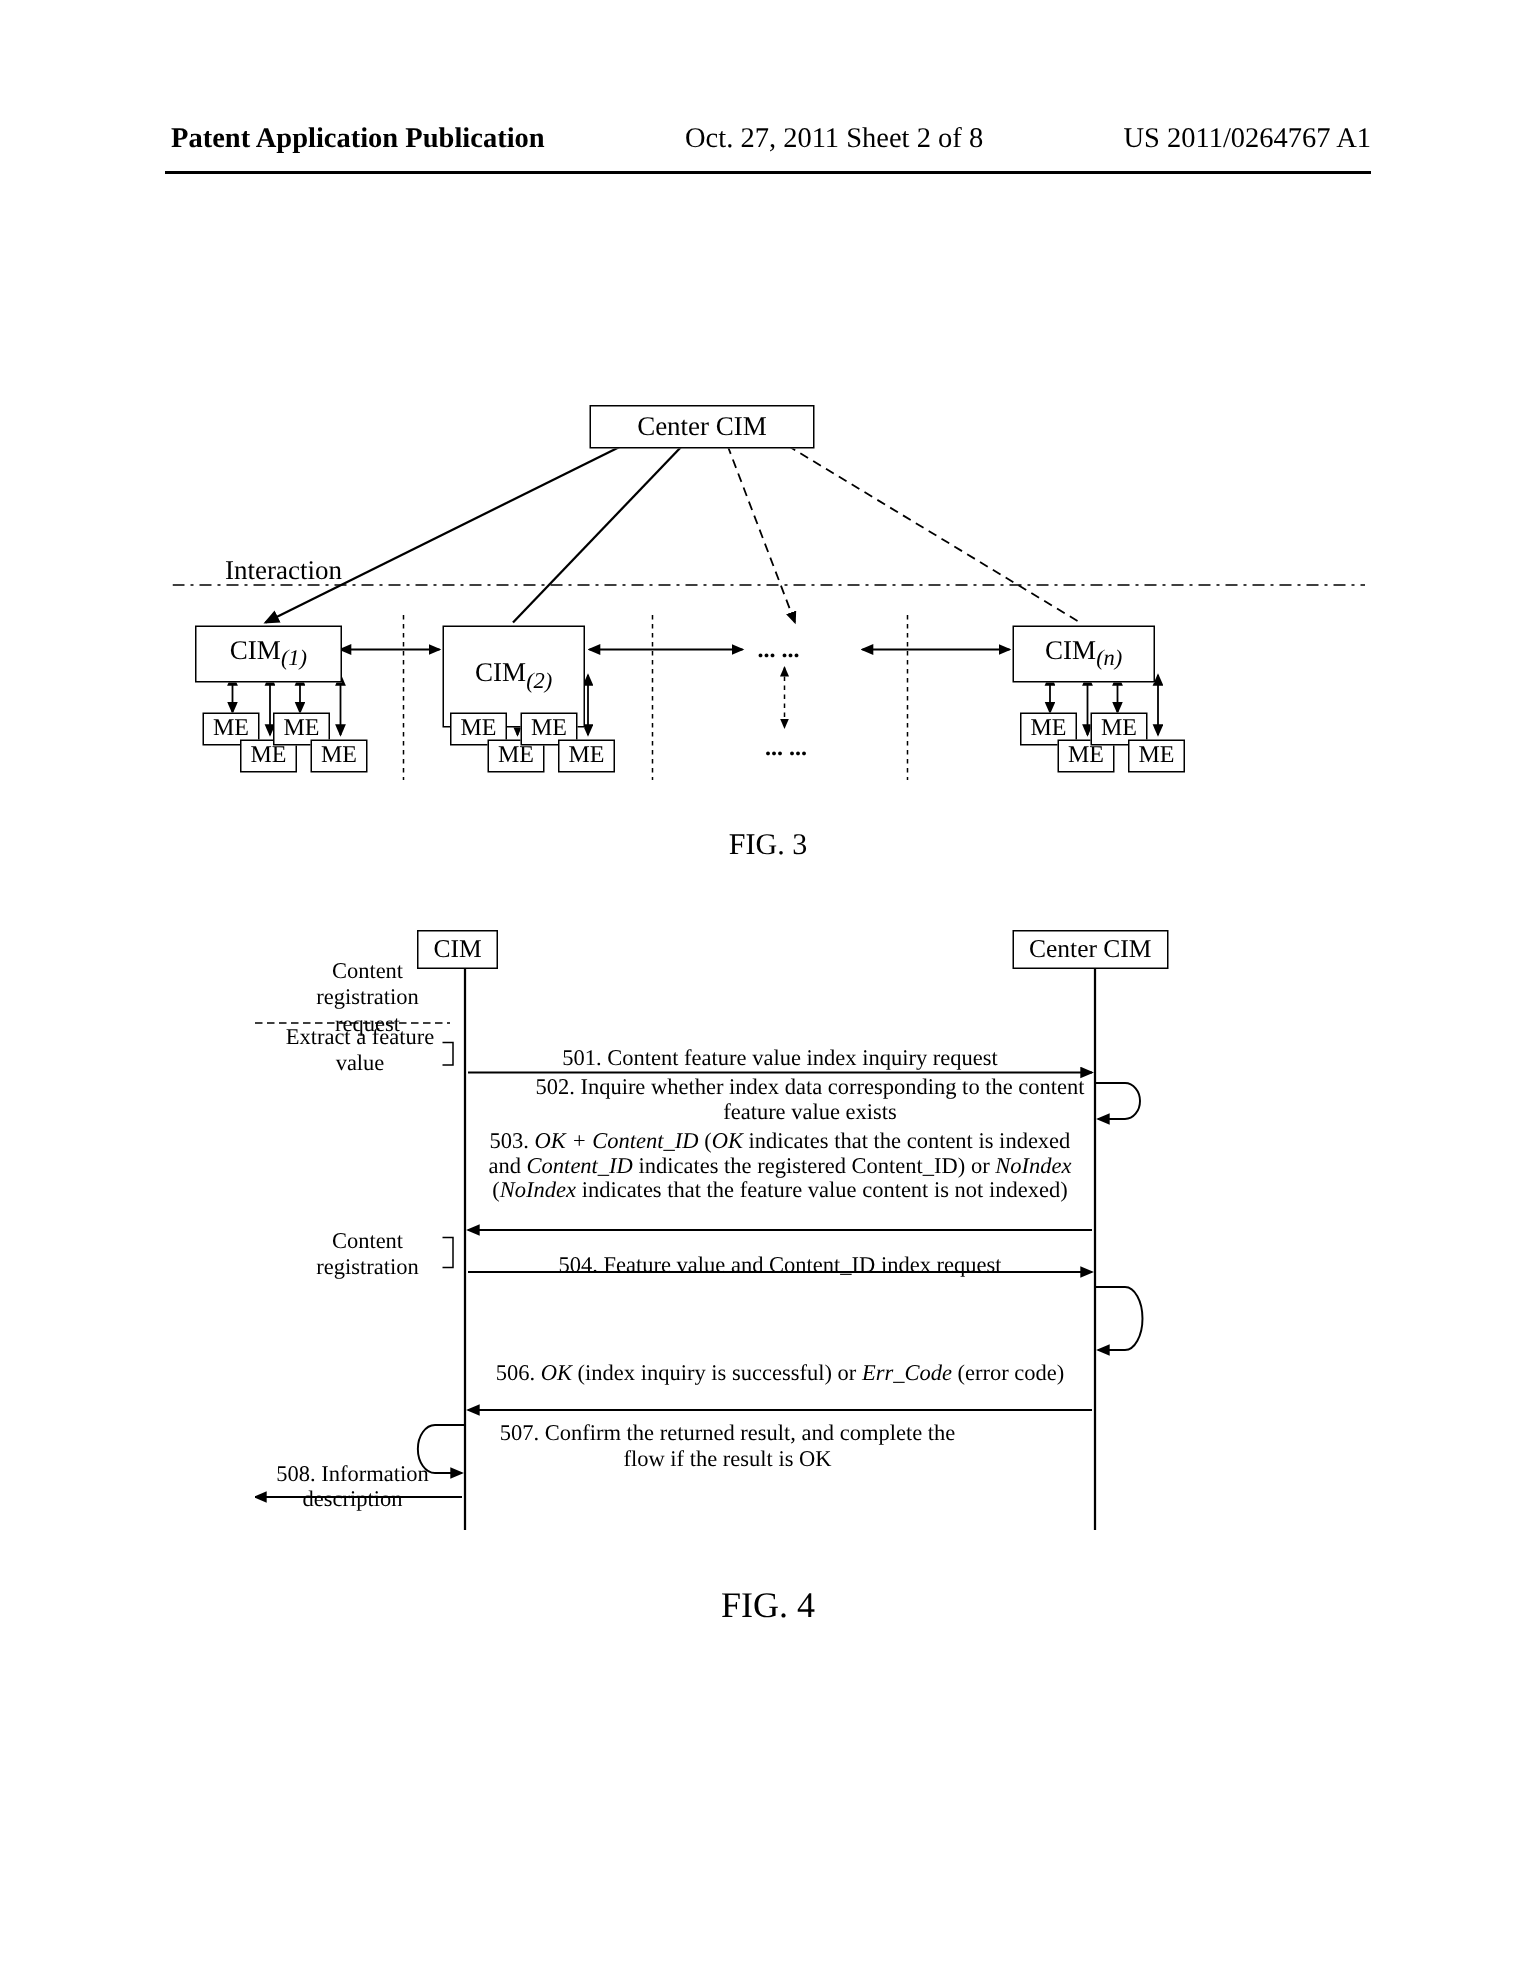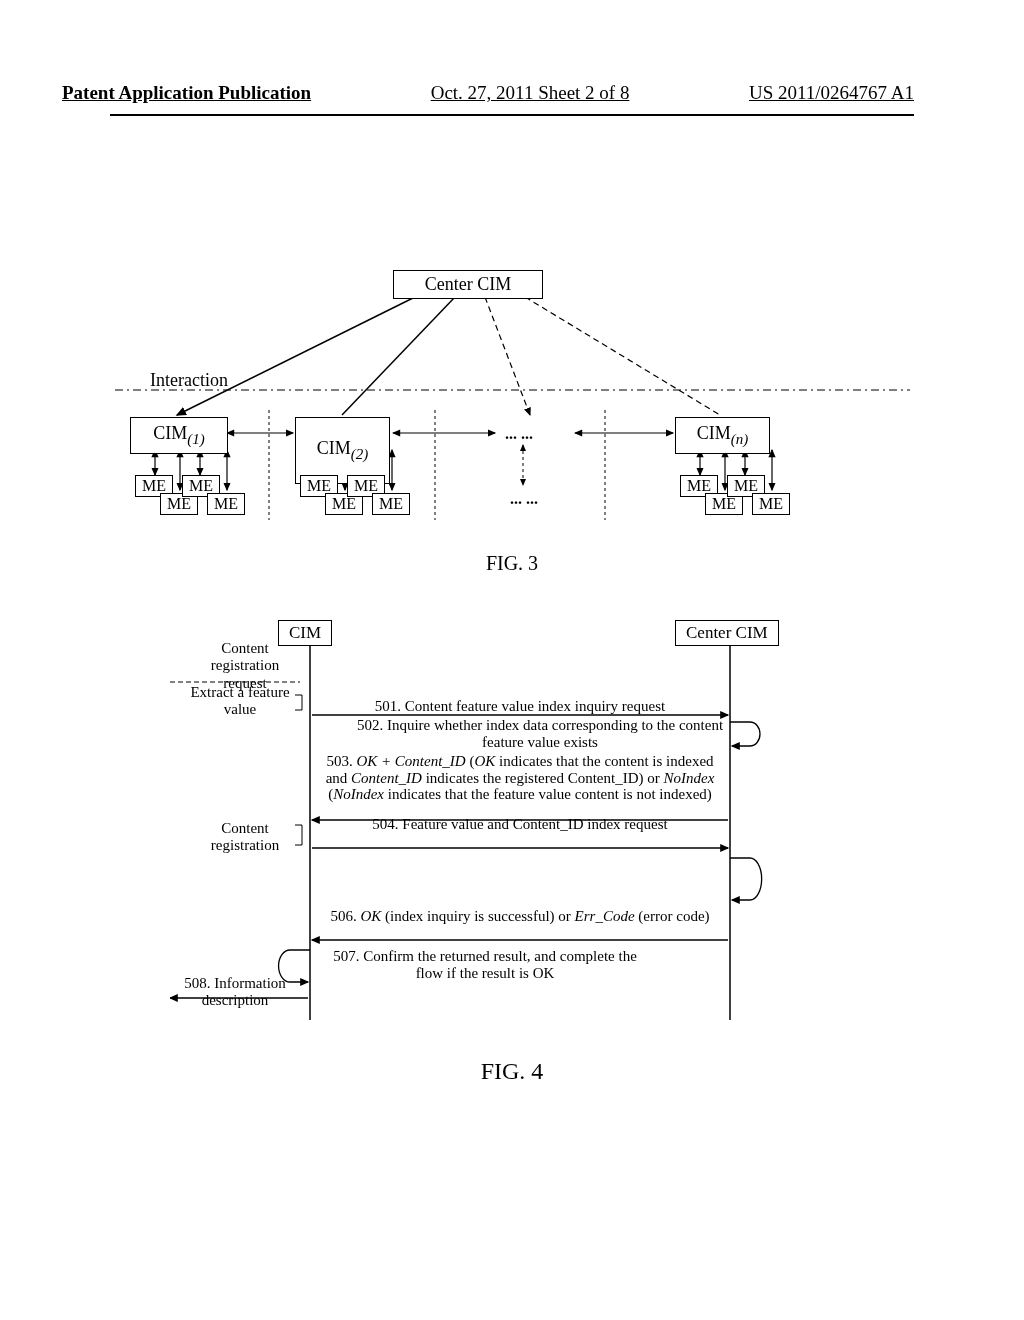--- a/index.html
+++ b/index.html
@@ -7,23 +7,22 @@
       width: 1024px;
       height: 1320px;
       background: white;
       font-family: "Times New Roman", serif;
       position: relative;
     }
     .header {
       display: flex;
       justify-content: space-between;
       align-items: center;
-      padding: 82px 110px 10px 62px;
+      padding: 82px 110px 10px 114px;
       font-size: 19px;
-      text-decoration: underline;
     }
     .header-left { font-weight: bold; }
     .header-center { }
     .header-right { }
     .hr-line {
       border-top: 2px solid black;
       margin: 0 110px 0 110px;
     }
     .fig3-container {
       position: absolute;
@@ -250,20 +249,20 @@
   <div class="side-text" style="left:20px; top:20px; width:110px;">Content registration request</div>
   <div class="side-text" style="left:20px; top:64px; width:100px;">Extract a feature value</div>
   <div class="side-text" style="left:25px; top:200px; width:100px;">Content registration</div>
   <div class="side-text" style="left:0px; top:355px; width:130px;">508. Information description</div>
 
   <div class="seq-text" style="left:150px; top:78px; width:400px;">501. Content feature value index inquiry request</div>
   <div class="seq-text" style="left:185px; top:97px; width:370px;">502. Inquire whether index data corresponding to the content feature value exists</div>
   <div class="seq-text" style="left:145px; top:133px; width:410px;">
     <span>503. </span><span class="italic">OK + Content_ID</span><span> (</span><span class="italic">OK</span><span> indicates that the content is indexed and </span><span class="italic">Content_ID</span><span> indicates the registered Content_ID) or </span><span class="italic">NoIndex</span><span> (</span><span class="italic">NoIndex</span><span> indicates that the feature value content is not indexed)</span>
   </div>
-  <div class="seq-text" style="left:150px; top:196px; width:400px;">504. Feature value and Content_ID index request</div>
+  <div class="seq-text" style="left:150px; top:216px; width:400px;">504. Feature value and Content_ID index request</div>
   <div class="seq-text" style="left:150px; top:288px; width:400px;">
     <span>506. </span><span class="italic">OK</span><span> (index inquiry is successful) or </span><span class="italic">Err_Code</span><span> (error code)</span>
   </div>
   <div class="seq-text" style="left:150px; top:328px; width:330px;">507. Confirm the returned result, and complete the flow if the result is OK</div>
 </div>
 
 <div class="fig4-caption">FIG. 4</div>
 
 </body></html>

